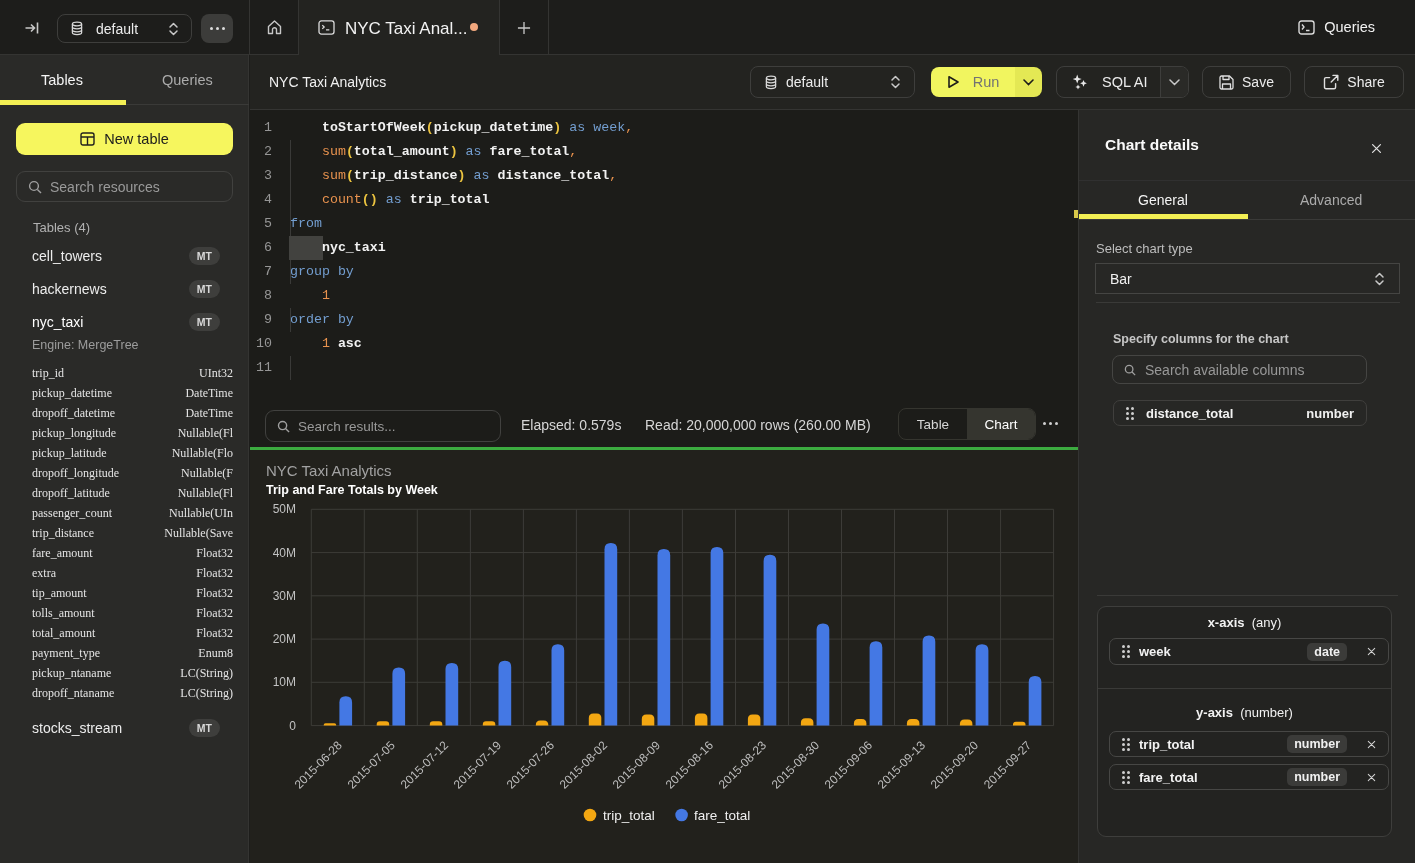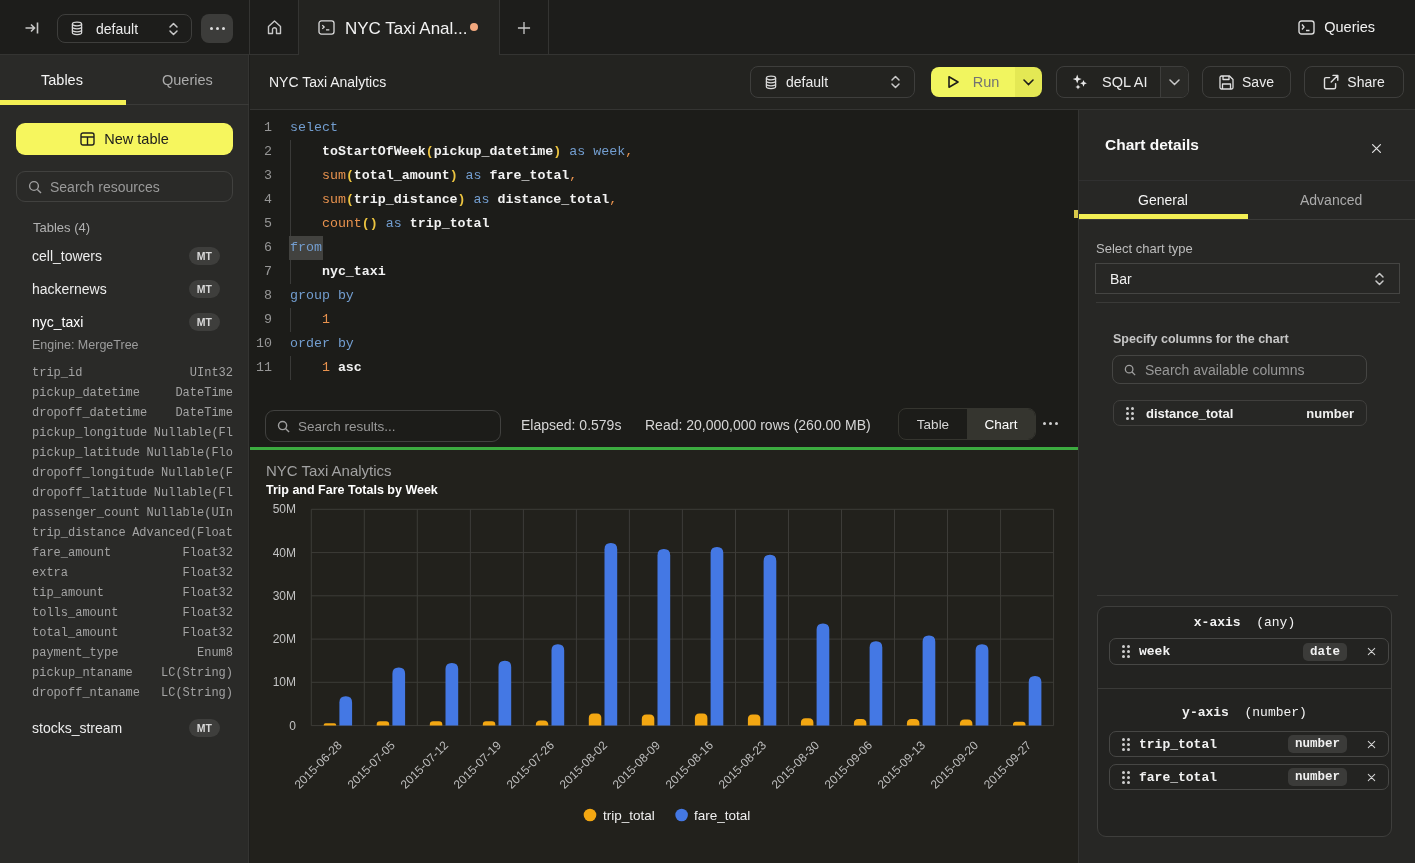--- a/index.html
+++ b/index.html
@@ -111,21 +111,21 @@
       <span style="color:#ededed;font-size:14px;">hackernews</span>
       <span style="background:#3e3e3c;color:#d8d8d8;font-size:10.5px;font-weight:bold;border-radius:10px;padding:3px 8px;">MT</span>
     </div>
     <div style="height:33px;display:flex;align-items:center;justify-content:space-between;">
       <span style="color:#ffffff;font-size:14px;font-weight:500;">nyc_taxi</span>
       <span style="background:#3e3e3c;color:#d8d8d8;font-size:10.5px;font-weight:bold;border-radius:10px;padding:3px 8px;">MT</span>
     </div>
   </div>
   <span class="abs" style="left:32px;top:283px;color:#9c9c9c;font-size:12.5px;">Engine: MergeTree</span>
 
-  <div class="abs mono" style="left:32px;top:308px;width:201px;font-size:12px;color:#a3a3a3;line-height:20px;">
+  <div class="abs mono" style="left:32px;top:308px;width:201px;font-size:12px;color:#e5e5e5;line-height:20px;font-family:Liberation Serif, serif;">
 <div style="display:flex;justify-content:space-between;">
         <span>trip_id</span>
         <span>UInt32</span>
       </div>
 <div style="display:flex;justify-content:space-between;">
         <span>pickup_datetime</span>
         <span>DateTime</span>
       </div>
 <div style="display:flex;justify-content:space-between;">
         <span>dropoff_datetime</span>
@@ -146,21 +146,21 @@
 <div style="display:flex;justify-content:space-between;">
         <span>dropoff_latitude</span>
         <span>Nullable(Fl</span>
       </div>
 <div style="display:flex;justify-content:space-between;">
         <span>passenger_count</span>
         <span>Nullable(UIn</span>
       </div>
 <div style="display:flex;justify-content:space-between;">
         <span>trip_distance</span>
-        <span>Advanced(Float</span>
+        <span>Nullable(Save</span>
       </div>
 <div style="display:flex;justify-content:space-between;">
         <span>fare_amount</span>
         <span>Float32</span>
       </div>
 <div style="display:flex;justify-content:space-between;">
         <span>extra</span>
         <span>Float32</span>
       </div>
 <div style="display:flex;justify-content:space-between;">
@@ -267,21 +267,20 @@
       <div>5</div>
       <div>6</div>
       <div>7</div>
       <div>8</div>
       <div>9</div>
       <div>10</div>
       <div>11</div>
   </div>
   <div class="abs" style="left:39px;top:126px;width:34px;height:24px;background:#42423f;"></div>
   <div class="abs" style="left:40px;top:6px;color:#f2f2f2;">
-    <div style="white-space:pre;"><span style="color:#739ed0;">select</span></div>
     <div style="white-space:pre;">    <b>toStartOfWeek</b><b style="color:#ecc440;">(</b><b>pickup_datetime</b><b style="color:#ecc440;">)</b> <span style="color:#739ed0;">as week</span><span style="color:#e8924e;">,</span></div>
     <div style="white-space:pre;">    <span style="color:#e8924e;">sum</span><b style="color:#ecc440;">(</b><b>total_amount</b><b style="color:#ecc440;">)</b> <span style="color:#739ed0;">as</span> <b>fare_total</b><span style="color:#e8924e;">,</span></div>
     <div style="white-space:pre;">    <span style="color:#e8924e;">sum</span><b style="color:#ecc440;">(</b><b>trip_distance</b><b style="color:#ecc440;">)</b> <span style="color:#739ed0;">as</span> <b>distance_total</b><span style="color:#e8924e;">,</span></div>
     <div style="white-space:pre;">    <span style="color:#e8924e;">count</span><b style="color:#ecc440;">()</b> <span style="color:#739ed0;">as</span> <b>trip_total</b></div>
     <div style="white-space:pre;"><span style="color:#739ed0;">from</span></div>
     <div style="white-space:pre;">    <b>nyc_taxi</b></div>
     <div style="white-space:pre;"><span style="color:#739ed0;">group by</span></div>
     <div style="white-space:pre;">    <span style="color:#e8924e;">1</span></div>
     <div style="white-space:pre;"><span style="color:#739ed0;">order by</span></div>
     <div style="white-space:pre;">    <span style="color:#e8924e;">1</span> <b>asc</b></div>
@@ -441,21 +440,21 @@
         <i></i>
         <i></i>
         <i></i>
         <i></i>
       </span>
     <span style="color:#f2f2f2;font-size:13px;font-weight:bold;margin-left:12px;">distance_total</span>
     <span style="margin-left:auto;color:#f0f0f0;font-size:13px;font-weight:bold;">number</span>
   </div>
   <div class="abs" style="left:18px;top:485px;width:301px;height:1px;background:#3a3a38;"></div>
 
-  <div class="abs" style="left:18px;top:496px;width:295px;height:231px;border:1px solid #3e3e3c;border-radius:9px;background:#232321;font-family:Liberation Mono, monospace;">
+  <div class="abs" style="left:18px;top:496px;width:295px;height:231px;border:1px solid #3e3e3c;border-radius:9px;background:#232321;">
     <div style="text-align:center;margin-top:8px;color:#f2f2f2;font-size:13px;"><b>x-axis</b>&nbsp;&nbsp;(any)</div>
     <div class="abs" style="left:11px;top:31px;width:280px;height:27px;border:1px solid #474745;border-radius:7px;display:flex;align-items:center;padding:0 12px;">
       <span class="handle">
           <i></i>
           <i></i>
           <i></i>
           <i></i>
           <i></i>
           <i></i>
         </span>

